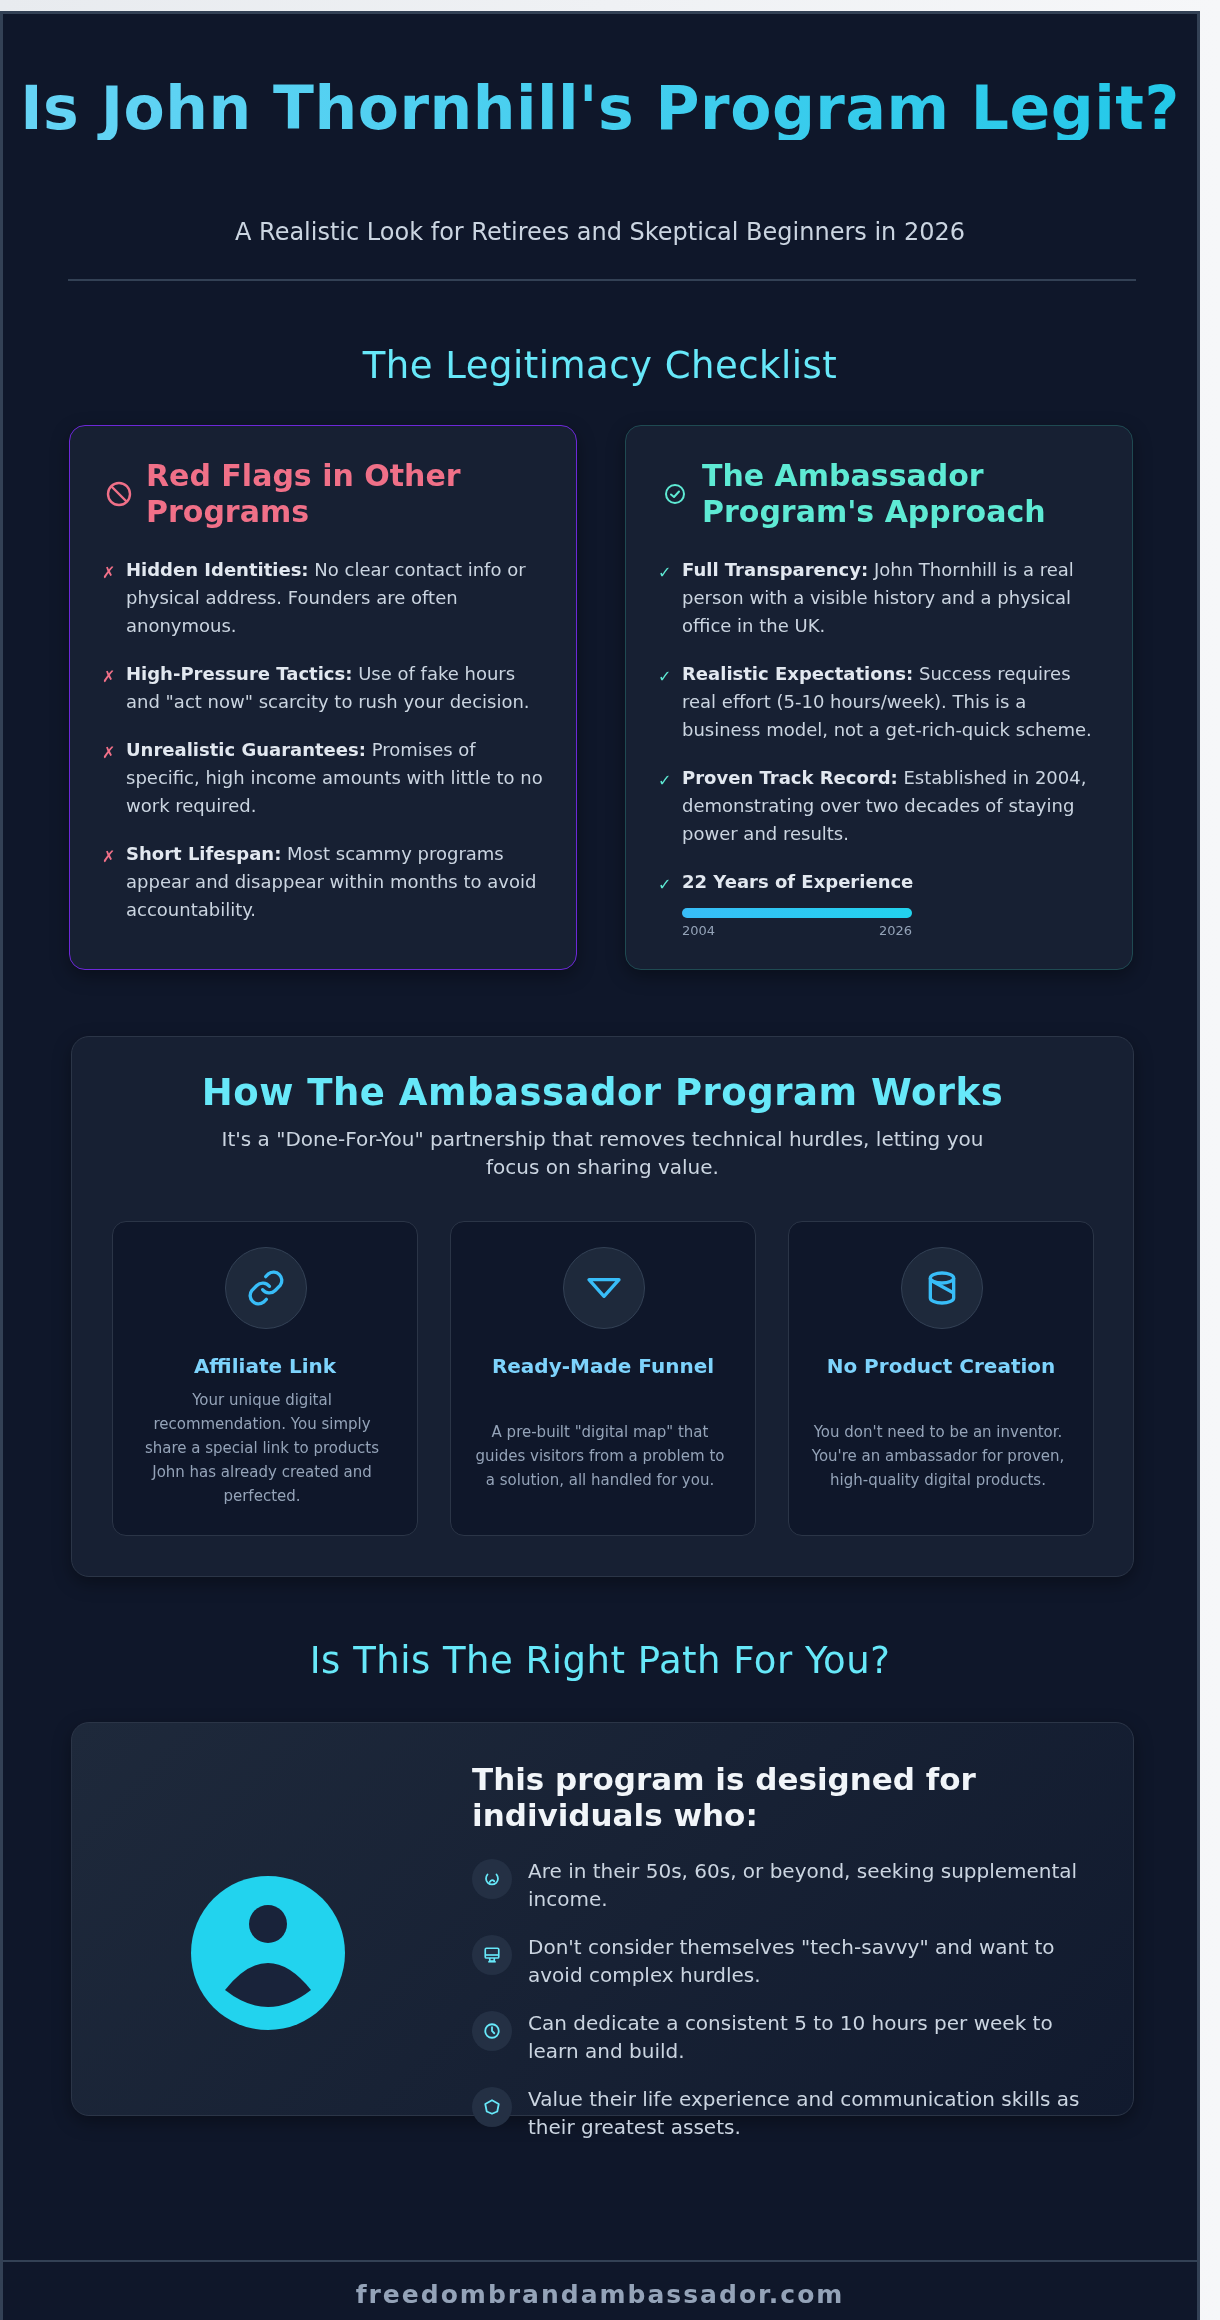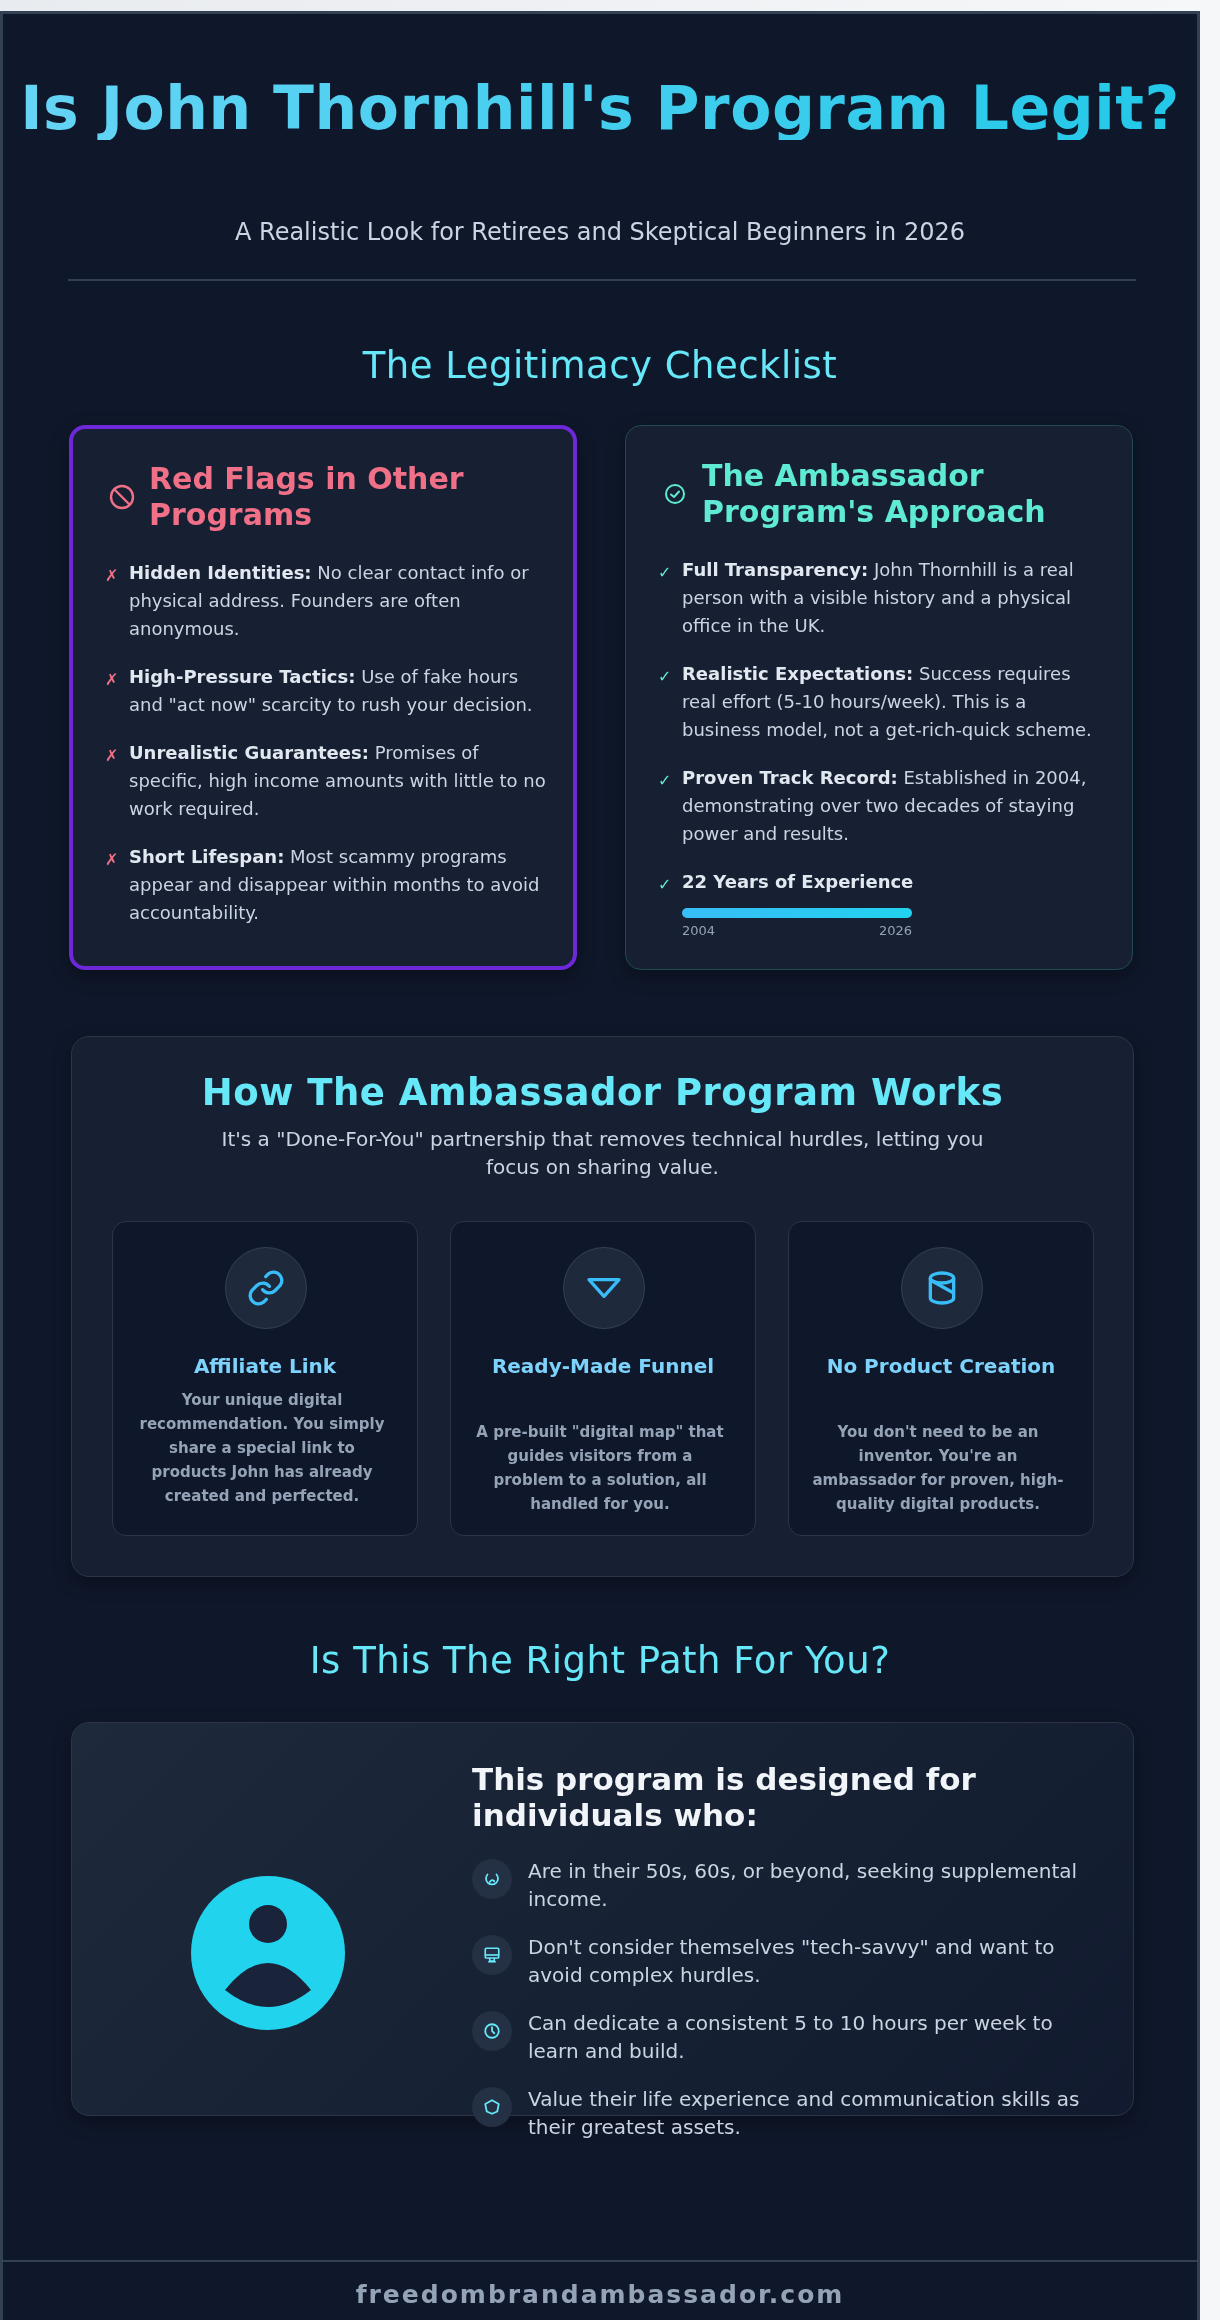--- a/index.html
+++ b/index.html
@@ -36,21 +36,21 @@
   }
   .section-title {
     left: 0; width: 1194px; text-align: center;
     font-weight: normal; font-size: 37px; color: #67e8f9;
     letter-spacing: 0.5px;
   }
   .card {
     background: #172033; border-radius: 16px;
     box-shadow: 0 6px 18px rgba(0,0,0,0.35);
   }
-  .card.red { border: 4px solid #6d28d9; }
+  .card.red { border: 1px solid #6d28d9; }
   .card.green { border: 1px solid #1f4a52; padding-left: 20px; }
   .card-head {
     position: absolute; left: 32px; top: 32px; right: 20px;
     display: flex; align-items: center;
   }
   .card-head .icon { width: 34px; height: 34px; flex: 0 0 34px; margin-right: 10px; display:flex; align-items:center; justify-content:center; }
   .card-head h3 { font-size: 30px; line-height: 36px; font-weight: bold; }
   .red h3 { color: #f07088; }
   .green h3 { color: #5eead4; }
   .list { position: absolute; left: 30px; right: 24px; top: 130px; list-style: none; }
@@ -80,21 +80,21 @@
     position: absolute; top: 184px; width: 306px; height: 315px;
     background: #0f172a; border: 1px solid #2b3547; border-radius: 14px;
     text-align: center;
   }
   .feature .circle {
     position: absolute; left: 112px; top: 25px; width: 82px; height: 82px;
     border-radius: 50%; background: #1e293b; border: 1px solid #334155;
     display: flex; align-items: center; justify-content: center;
   }
   .feature h4 { position: absolute; left: 10px; right: 10px; top: 128px; font-size: 20px; line-height: 32px; font-weight: bold; color: #7dd3fc; }
-  .feature p { position: absolute; left: 22px; right: 28px; font-size: 15px; line-height: 24px; color: #94a3b8; font-weight: bold; }
+  .feature p { position: absolute; left: 22px; right: 28px; font-size: 15px; line-height: 24px; color: #94a3b8; }
 
   .path-card {
     left: 68px; top: 1708px; width: 1063px; height: 394px;
     background: linear-gradient(135deg, #1e293b 0%, #111a2e 100%);
     border: 1px solid #2b3547; border-radius: 18px;
     box-shadow: 0 6px 18px rgba(0,0,0,0.35);
     padding-left: 12px;
   }
   .avatar { position: absolute; left: 119px; top: 153px; width: 154px; height: 154px; }
   .path-title { position: absolute; left: 400px; top: 38px; width: 560px; font-size: 31px; line-height: 36px; font-weight: bold; color: #f1f5f9; }

